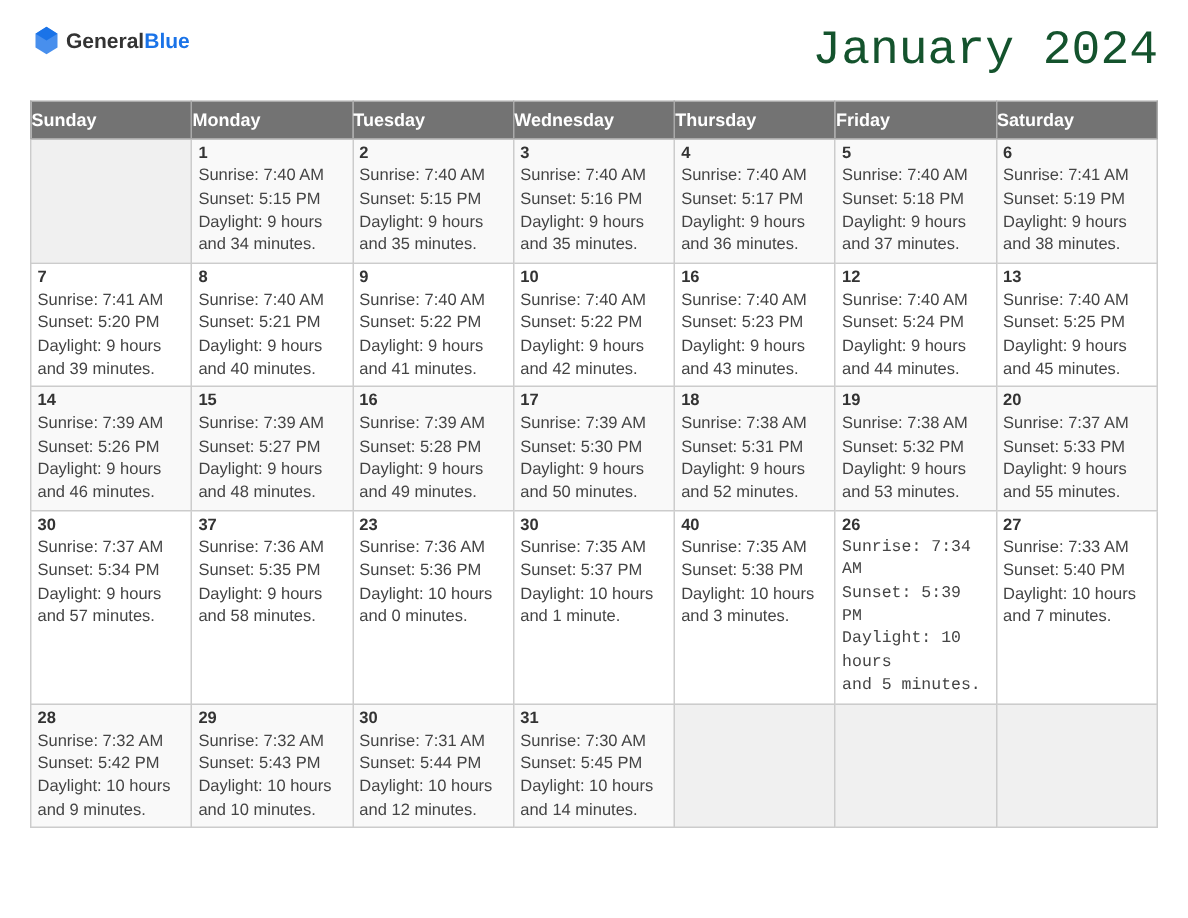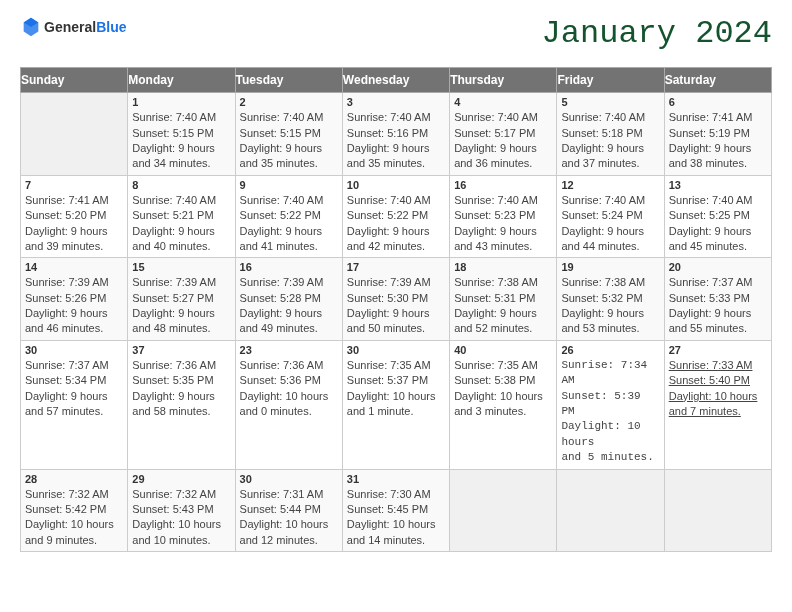--- a/index.html
+++ b/index.html
@@ -309,21 +309,21 @@
           </td>
           <td>
             <span class="day-number">26</span>
             <div class="cell-content" style="white-space: pre-line; font-family: Liberation Mono, monospace;">Sunrise: 7:34 AM
 Sunset: 5:39 PM
 Daylight: 10 hours
 and 5 minutes.</div>
           </td>
           <td>
             <span class="day-number">27</span>
-            <div class="cell-content" style="white-space: pre-line; text-decoration: underline;">Sunrise: 7:33 AM
+            <div class="cell-content" style="white-space: pre-line;">Sunrise: 7:33 AM
 Sunset: 5:40 PM
 Daylight: 10 hours
 and 7 minutes.</div>
           </td>
         </tr>
         <tr>
           <td>
             <span class="day-number">28</span>
             <div class="cell-content" style="white-space: pre-line;">Sunrise: 7:32 AM
 Sunset: 5:42 PM

